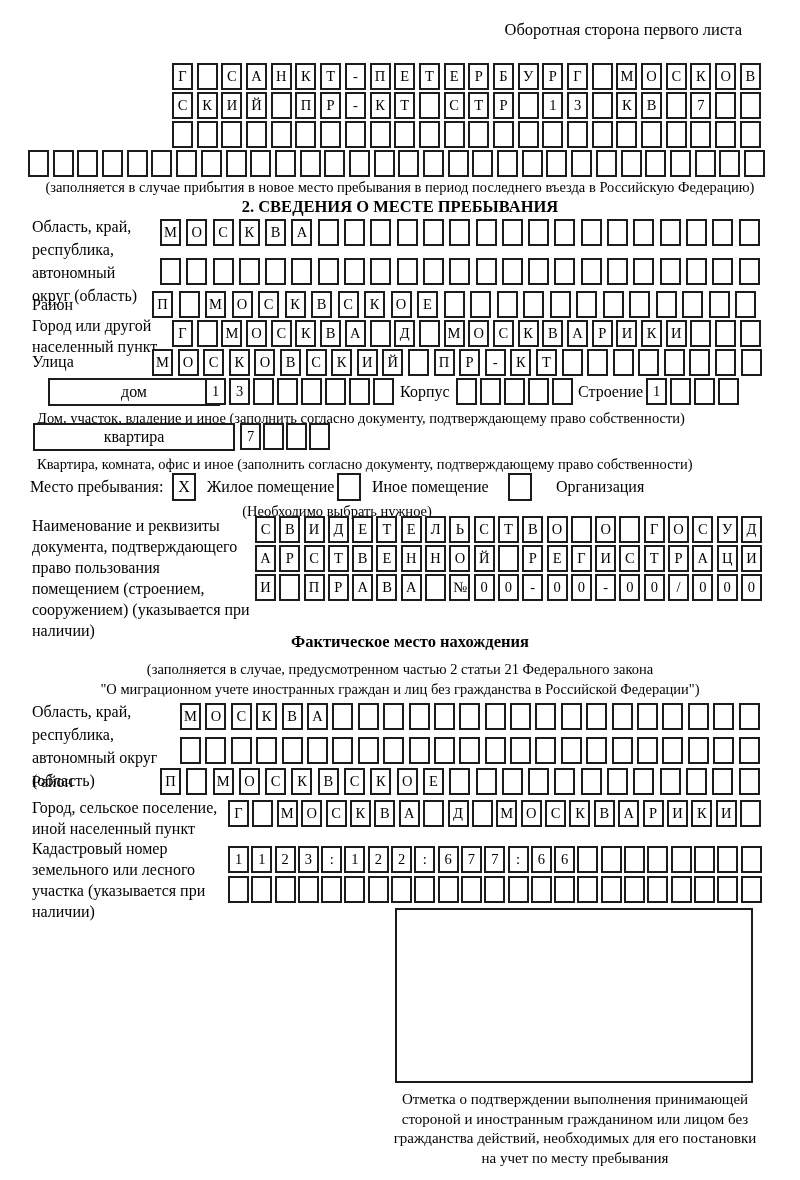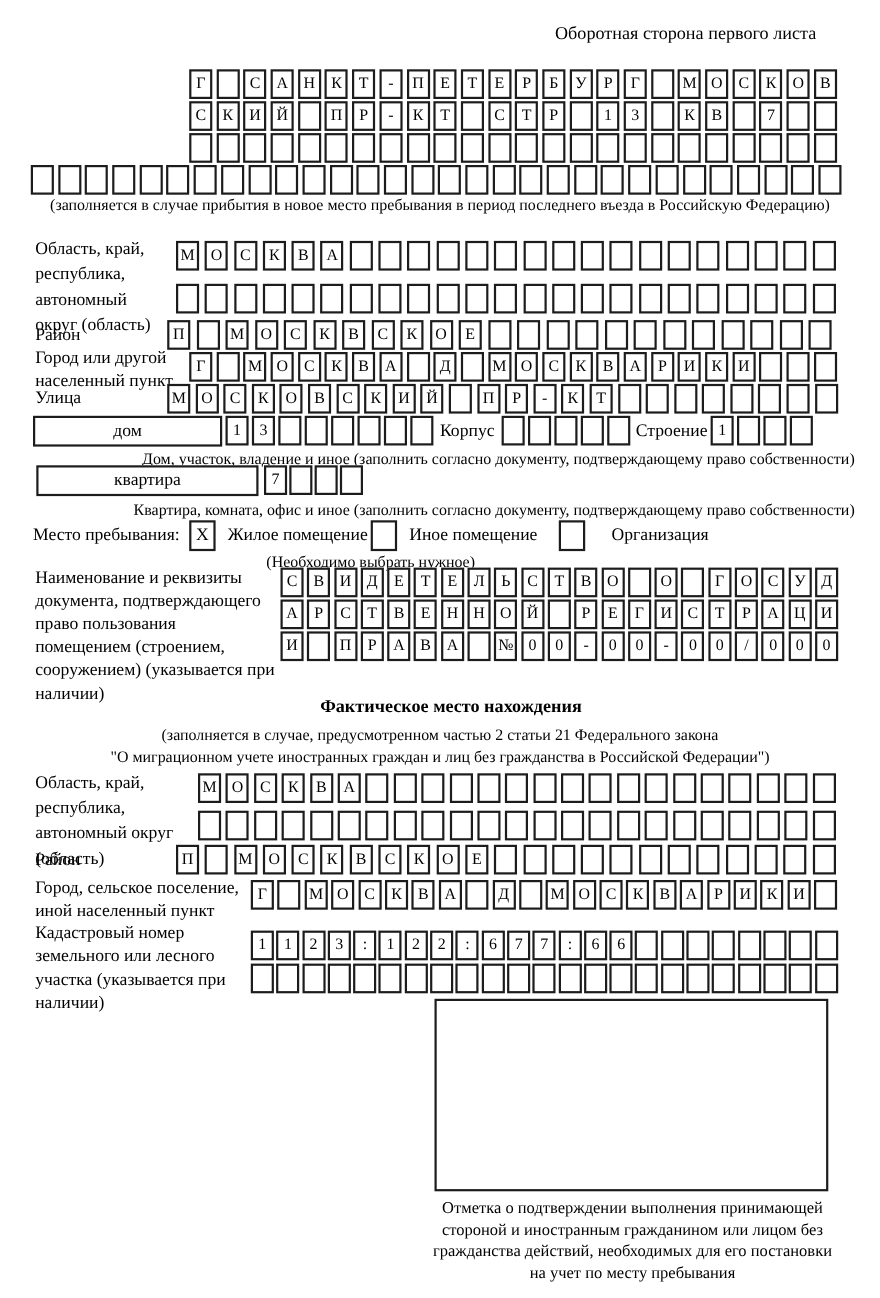--- a/index.html
+++ b/index.html
@@ -3,21 +3,21 @@
 <meta charset="utf-8">
 <style>
   html,body{margin:0;padding:0;background:#fff;}
   .page{
     position:relative;width:800px;height:1180px;background:#fff;color:#000;
     font-family:"Liberation Serif", serif;overflow:hidden;
   }
   .lbl{position:absolute;font-size:16px;line-height:23px;}
   .lbl.tight{line-height:21px;}
   .note-right{position:absolute;top:20px;right:58px;font-size:16.5px;text-align:right;}
-  .caption{position:absolute;font-size:14.5px;line-height:19px;text-align:right;}
+  .caption{position:absolute;font-size:14.5px;line-height:19px;}
   .center{text-align:center;}
   .header{position:absolute;font-weight:bold;font-size:16.5px;}
   .cellrow{position:absolute;display:flex;gap:var(--gap,4px);}
   .cell{
     flex:none;width:21px;height:27px;box-sizing:border-box;border:2px solid #1c1c1c;
     display:flex;align-items:center;justify-content:center;
     font-size:14.5px;background:#fff;
   }
   .boxlabel{
     position:absolute;box-sizing:border-box;border:2px solid #1c1c1c;height:28px;
@@ -143,20 +143,21 @@
       <span class="cell"></span>
       <span class="cell"></span>
       <span class="cell"></span>
       <span class="cell"></span>
       <span class="cell"></span>
       <span class="cell"></span>
       <span class="cell"></span>
     </div>
   <div class="caption center" style="left:0;top:178px;width:800px">(заполняется в случае прибытия в новое место пребывания в период последнего въезда в Российскую Федерацию)</div>
 
+  <div class="header center" style="left:0;top:197px;width:800px">2. СВЕДЕНИЯ О МЕСТЕ ПРЕБЫВАНИЯ</div>
 
   <div class="lbl" style="left:32px;top:215px;width:122px">Область, край, республика, автономный округ (область)</div>
   <div class="cellrow" style="left:160px;top:219px;--gap:5.3px">
       <span class="cell">М</span>
       <span class="cell">О</span>
       <span class="cell">С</span>
       <span class="cell">К</span>
       <span class="cell">В</span>
       <span class="cell">А</span>
       <span class="cell"></span>
@@ -279,21 +280,21 @@
       <span class="cell"></span>
       <span class="cell"></span>
       <span class="cell"></span>
       <span class="cell"></span>
       <span class="cell"></span>
       <span class="cell"></span>
       <span class="cell"></span>
       <span class="cell"></span>
     </div>
 
-  <div class="boxlabel" style="left:30px;top:378px;width:172px">дом</div>
+  <div class="boxlabel" style="left:48px;top:378px;width:172px">дом</div>
   <div class="cellrow" style="left:205px;top:378px;--gap:3px">
       <span class="cell">1</span>
       <span class="cell">3</span>
       <span class="cell"></span>
       <span class="cell"></span>
       <span class="cell"></span>
       <span class="cell"></span>
       <span class="cell"></span>
       <span class="cell"></span>
     </div>

